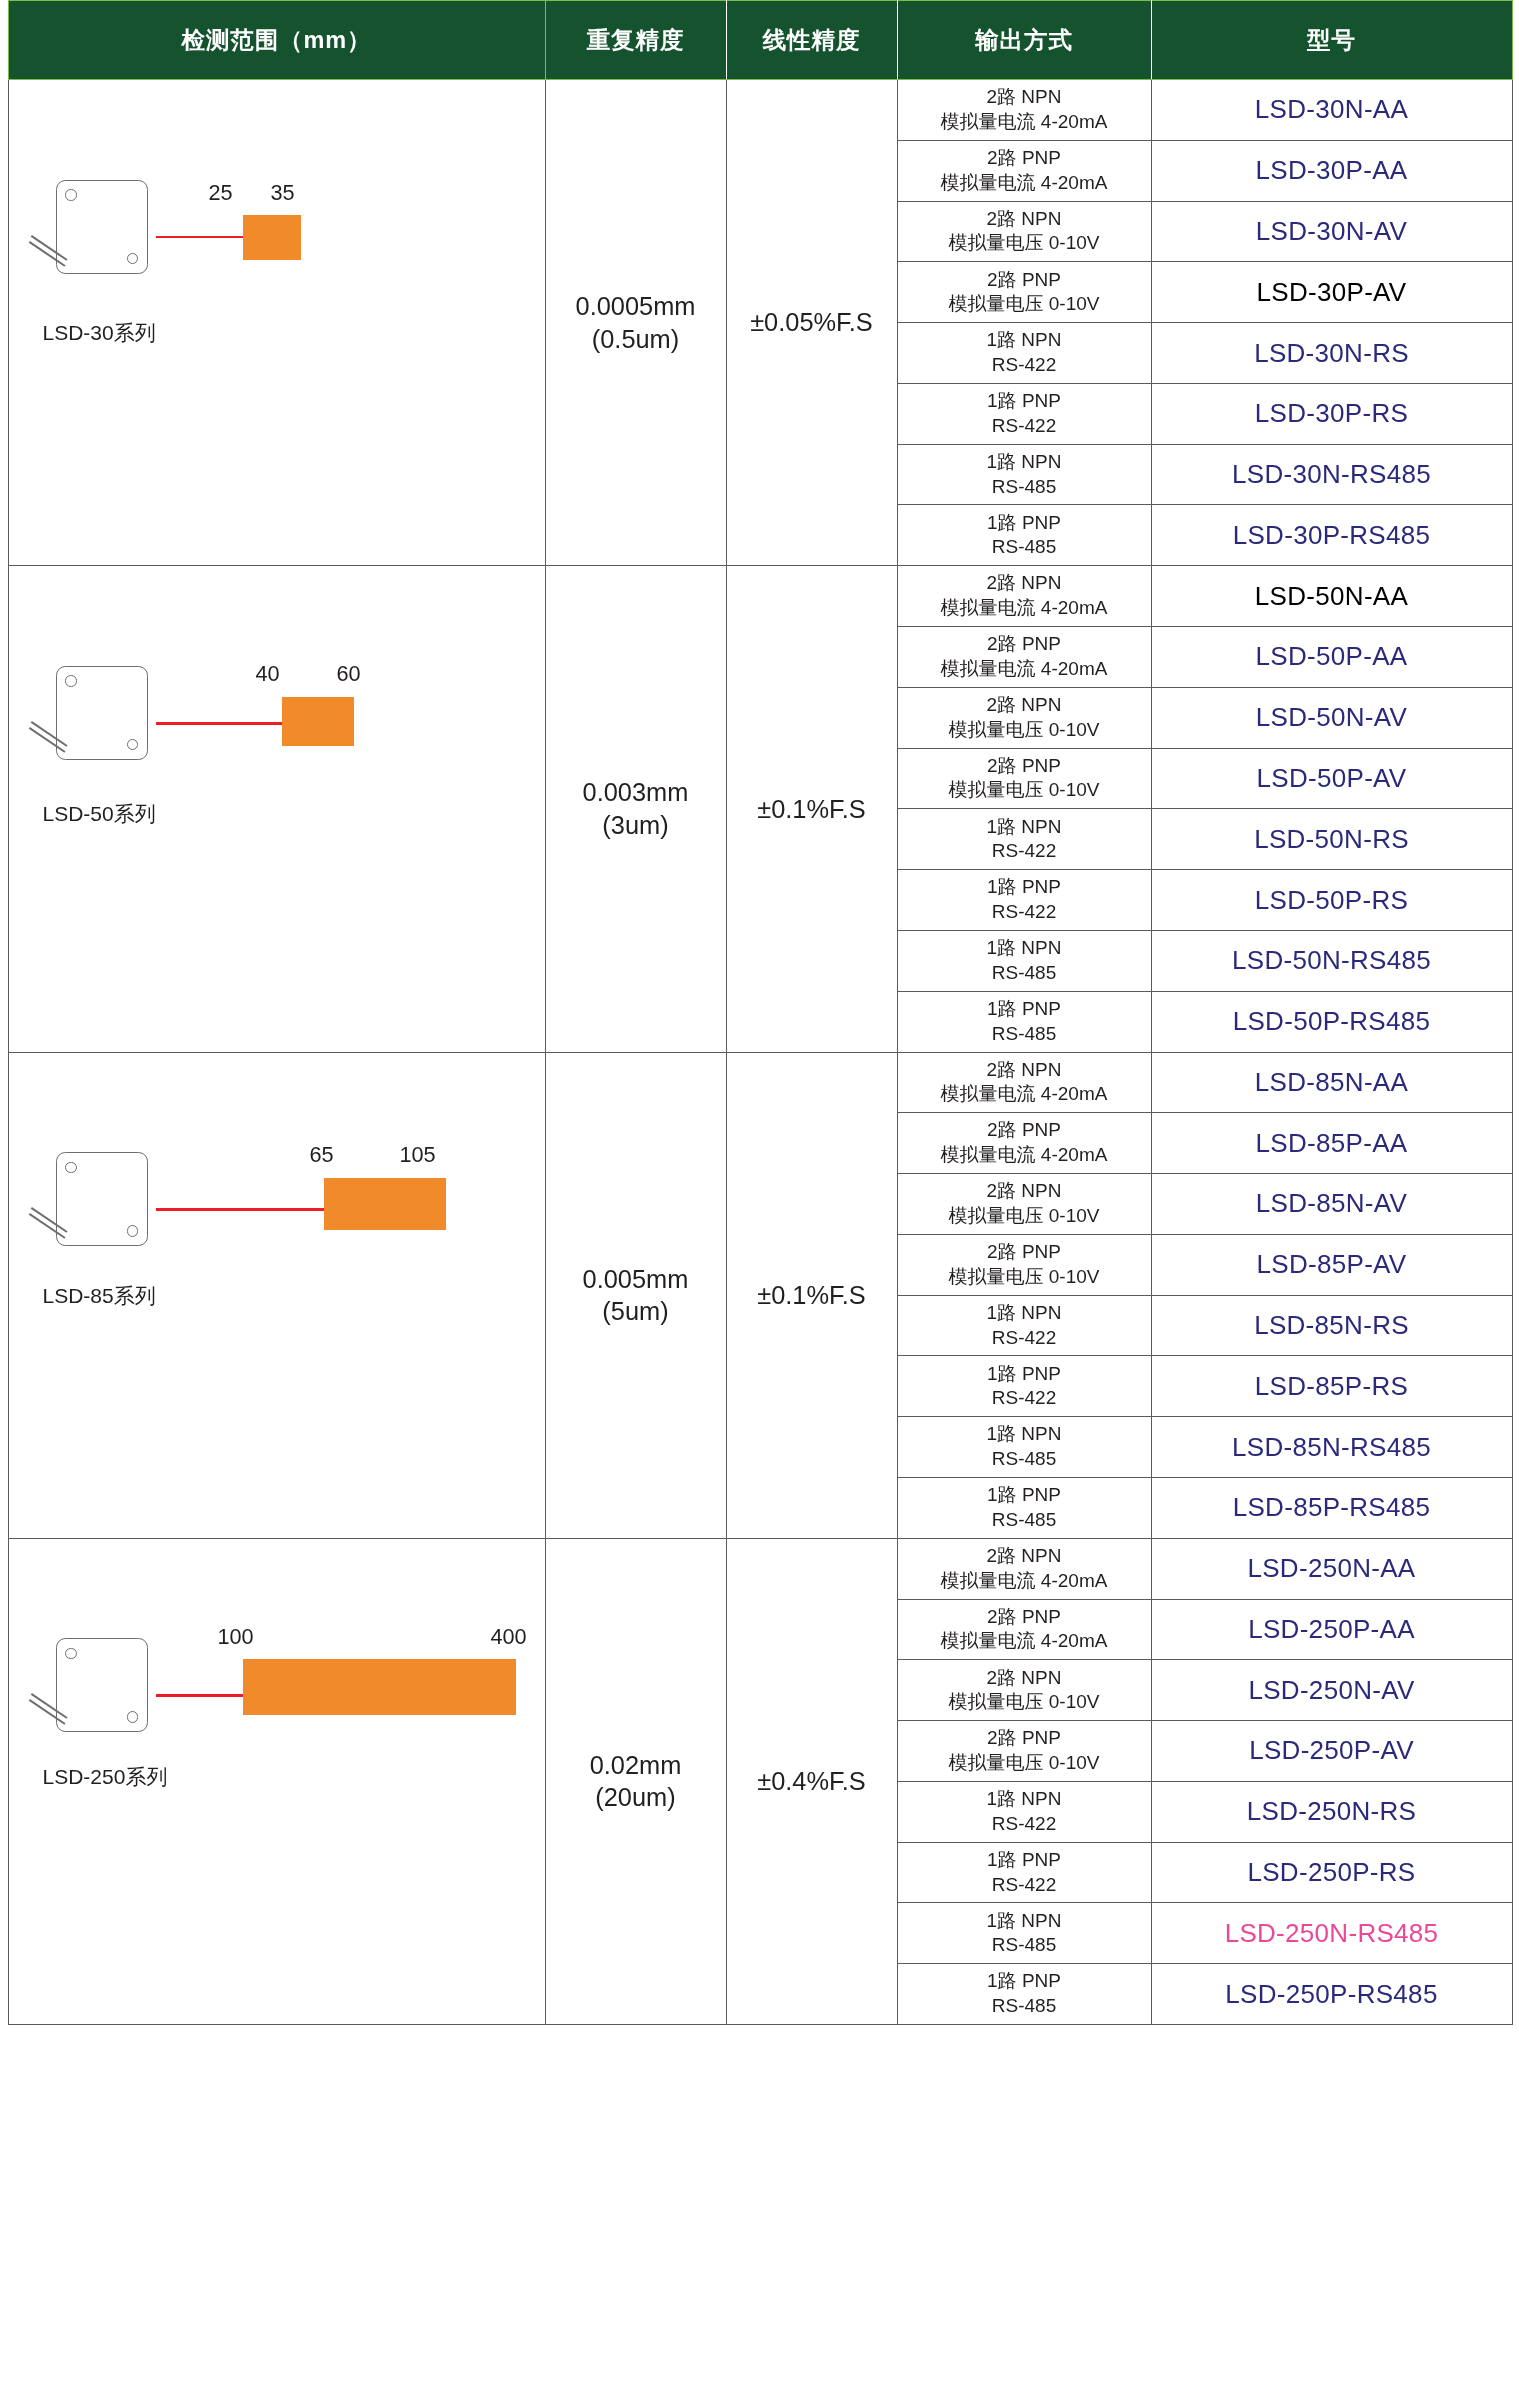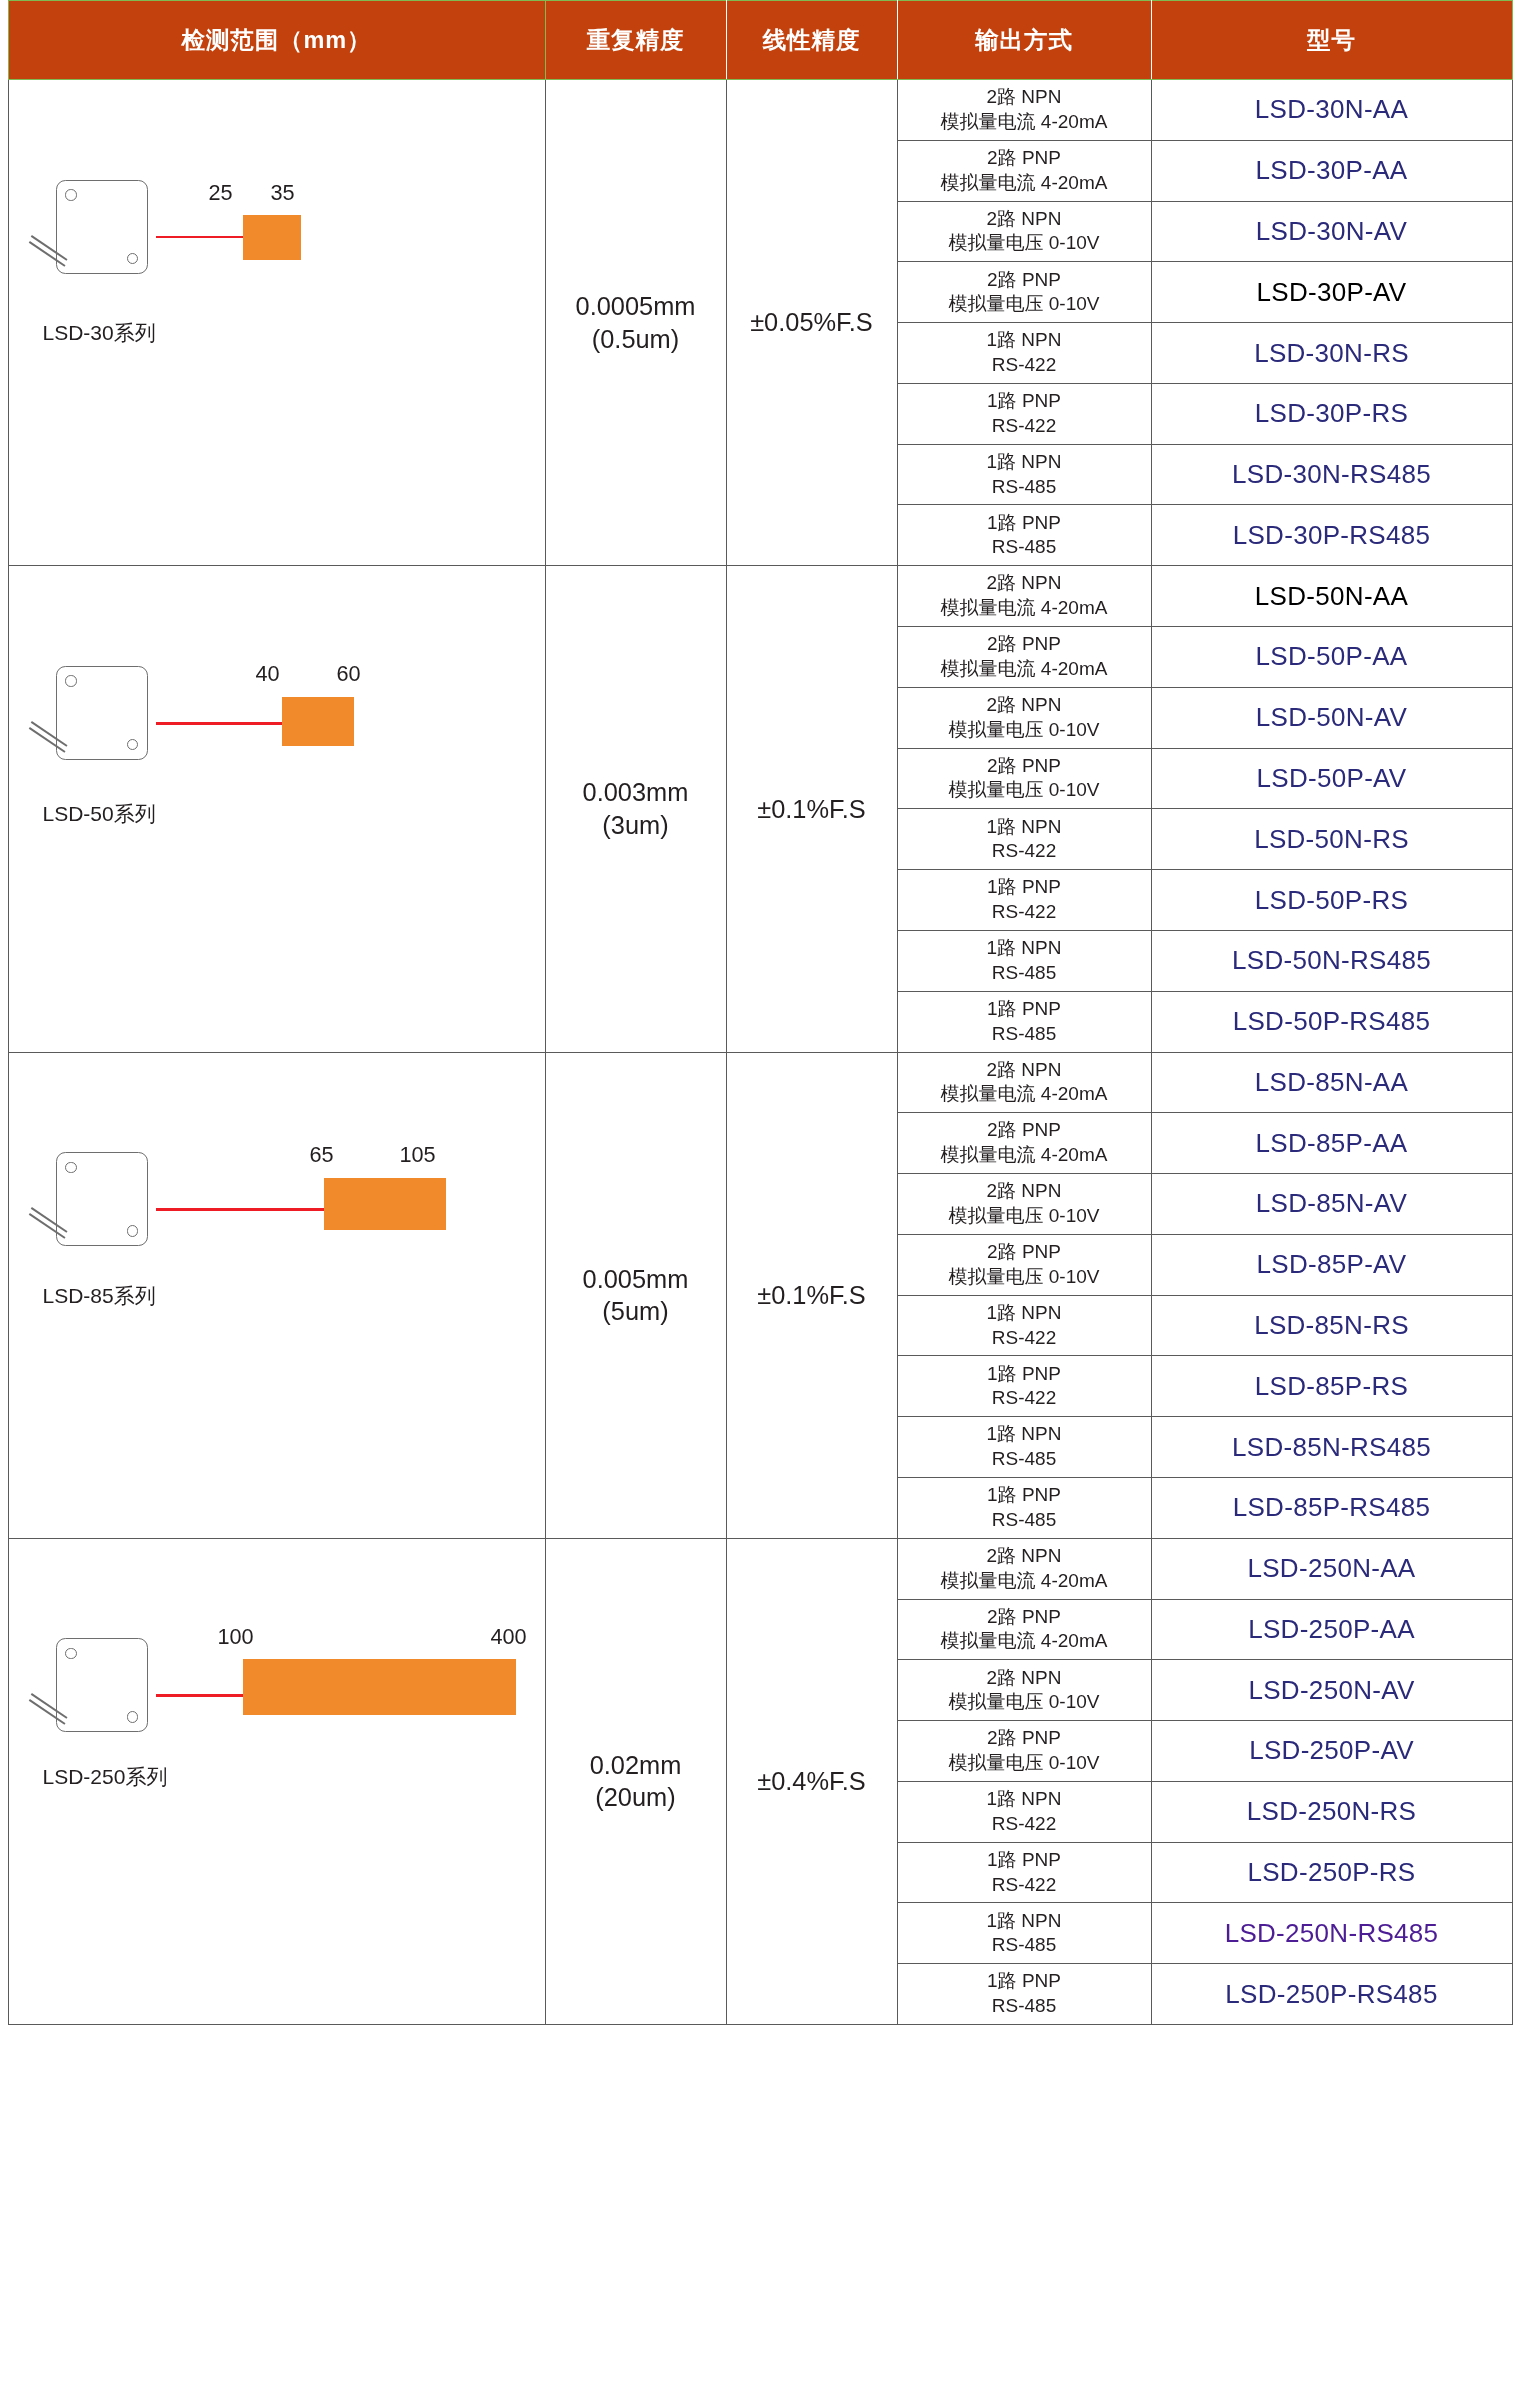--- a/index.html
+++ b/index.html
@@ -23,21 +23,21 @@
     width: 1504px;
     margin: 0 auto;
   }
   table.spec col.c-range   { width: 537px; }
   table.spec col.c-rep     { width: 181px; }
   table.spec col.c-lin     { width: 171px; }
   table.spec col.c-out     { width: 254px; }
   table.spec col.c-model   { width: 361px; }
 
   thead th {
-    background: #c2410c;
+    background: #14532d;
     color: #ffffff;
     font-size: 23.5px;
     font-weight: bold;
     height: 76px;
     border: 0.9px solid #7fba53;
     letter-spacing: 0.9px;
   }
   thead th.sep {
     border-left: 0.9px solid #ffffff;
     border-right: 0.9px solid #ffffff;
@@ -362,21 +362,21 @@
         <tr>
           <td class="out-cell"><span>1路 NPN</span><span class="l2">RS-422</span></td>
           <td class="model-cell" style="color: rgb(43, 42, 122);">LSD-250N-RS</td>
         </tr>
         <tr>
           <td class="out-cell"><span>1路 PNP</span><span class="l2">RS-422</span></td>
           <td class="model-cell" style="color: rgb(43, 42, 122);">LSD-250P-RS</td>
         </tr>
         <tr>
           <td class="out-cell"><span>1路 NPN</span><span class="l2">RS-485</span></td>
-          <td class="model-cell" style="color: #4c1d95; text-align: center;">LSD-250N-RS485</td>
+          <td class="model-cell" style="color: #ec4899; text-align: center;">LSD-250N-RS485</td>
         </tr>
         <tr>
           <td class="out-cell"><span>1路 PNP</span><span class="l2">RS-485</span></td>
           <td class="model-cell" style="color: rgb(43, 42, 122);">LSD-250P-RS485</td>
         </tr>
       </tbody>
   </table>
 </div>
 
 

